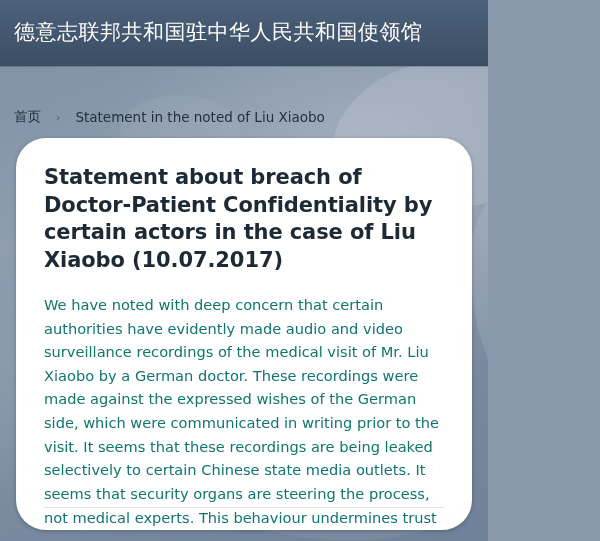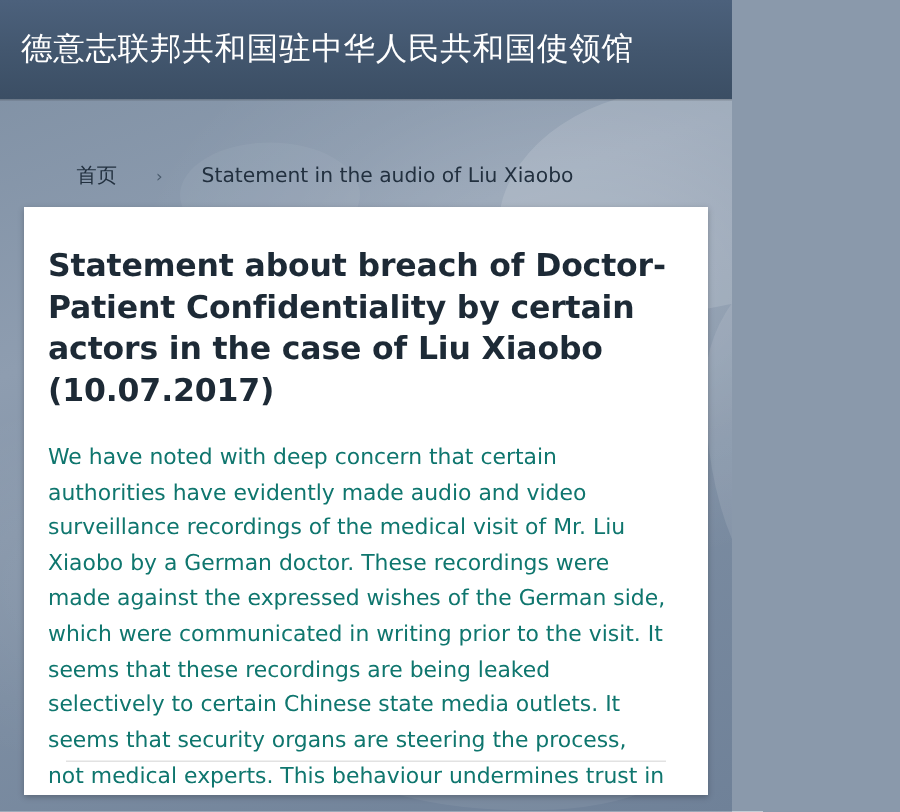--- a/index.html
+++ b/index.html
@@ -70,47 +70,47 @@
     padding-left: 14px;
     letter-spacing: 0.5px;
     font-weight: 400;
     white-space: nowrap;
   }
 
   .breadcrumb {
     position: relative;
     display: flex;
     align-items: center;
-    gap: 26px;
+    gap: 15px;
     padding: 42px 0 12px 14px;
     font-size: 13.5px;
     color: #2b3a4b;
-    margin-left: 37px;
   }
   .breadcrumb a {
     color: #22303f;
     text-decoration: none;
   }
   .crumb-sep {
     color: #4a5b6d;
     font-size: 11px;
   }
   .crumb-current {
     color: #22303f;
   }
 
   .card {
     position: relative;
     margin: 0 16px;
     background: #ffffff;
-    padding: 26px 28px 10px 16px;
+    padding: 26px 28px 10px 28px;
     box-shadow: 0 1px 4px rgba(0,0,0,0.25);
     height: 392px;
     box-sizing: border-box;
     overflow: hidden;
+    border-radius: 30px;
   }
   .article-title {
     font-size: 21px;
     line-height: 1.32;
     font-weight: bold;
     color: #1d2a36;
     margin: 0 0 18px 0;
     letter-spacing: -0.1px;
   }
   .article-body {
@@ -139,21 +139,21 @@
   <div class="bg-shape s4"></div>
   <div class="bg-shape s5"></div>
 
   <div class="header-band">
     <div class="site-title">德意志联邦共和国驻中华人民共和国使领馆</div>
   </div>
 
   <nav class="breadcrumb">
     <a href="#">首页</a>
     <span class="crumb-sep">›</span>
-    <span class="crumb-current">Statement in the audio of Liu Xiaobo</span>
+    <span class="crumb-current">Statement in the noted of Liu Xiaobo</span>
   </nav>
 
   <article class="card">
     <h1 class="article-title">Statement about breach of Doctor-Patient Confidentiality by certain actors in the case of Liu Xiaobo (10.07.2017)</h1>
     <p class="article-body">We have noted with deep concern that certain authorities have evidently made audio and video surveillance recordings of the medical visit of Mr. Liu Xiaobo by a German doctor. These recordings were made against the expressed wishes of the German side, which were communicated in writing prior to the visit. It seems that these recordings are being leaked selectively to certain Chinese state media outlets. It seems that security organs are steering the process, not medical experts. This behaviour undermines trust in the authorities dealing with Mr. Liu's case, which is vital to ensure maximum success of his medical treatment.</p>
     <div class="rule"></div>
   </article>
 
 </div>
 

